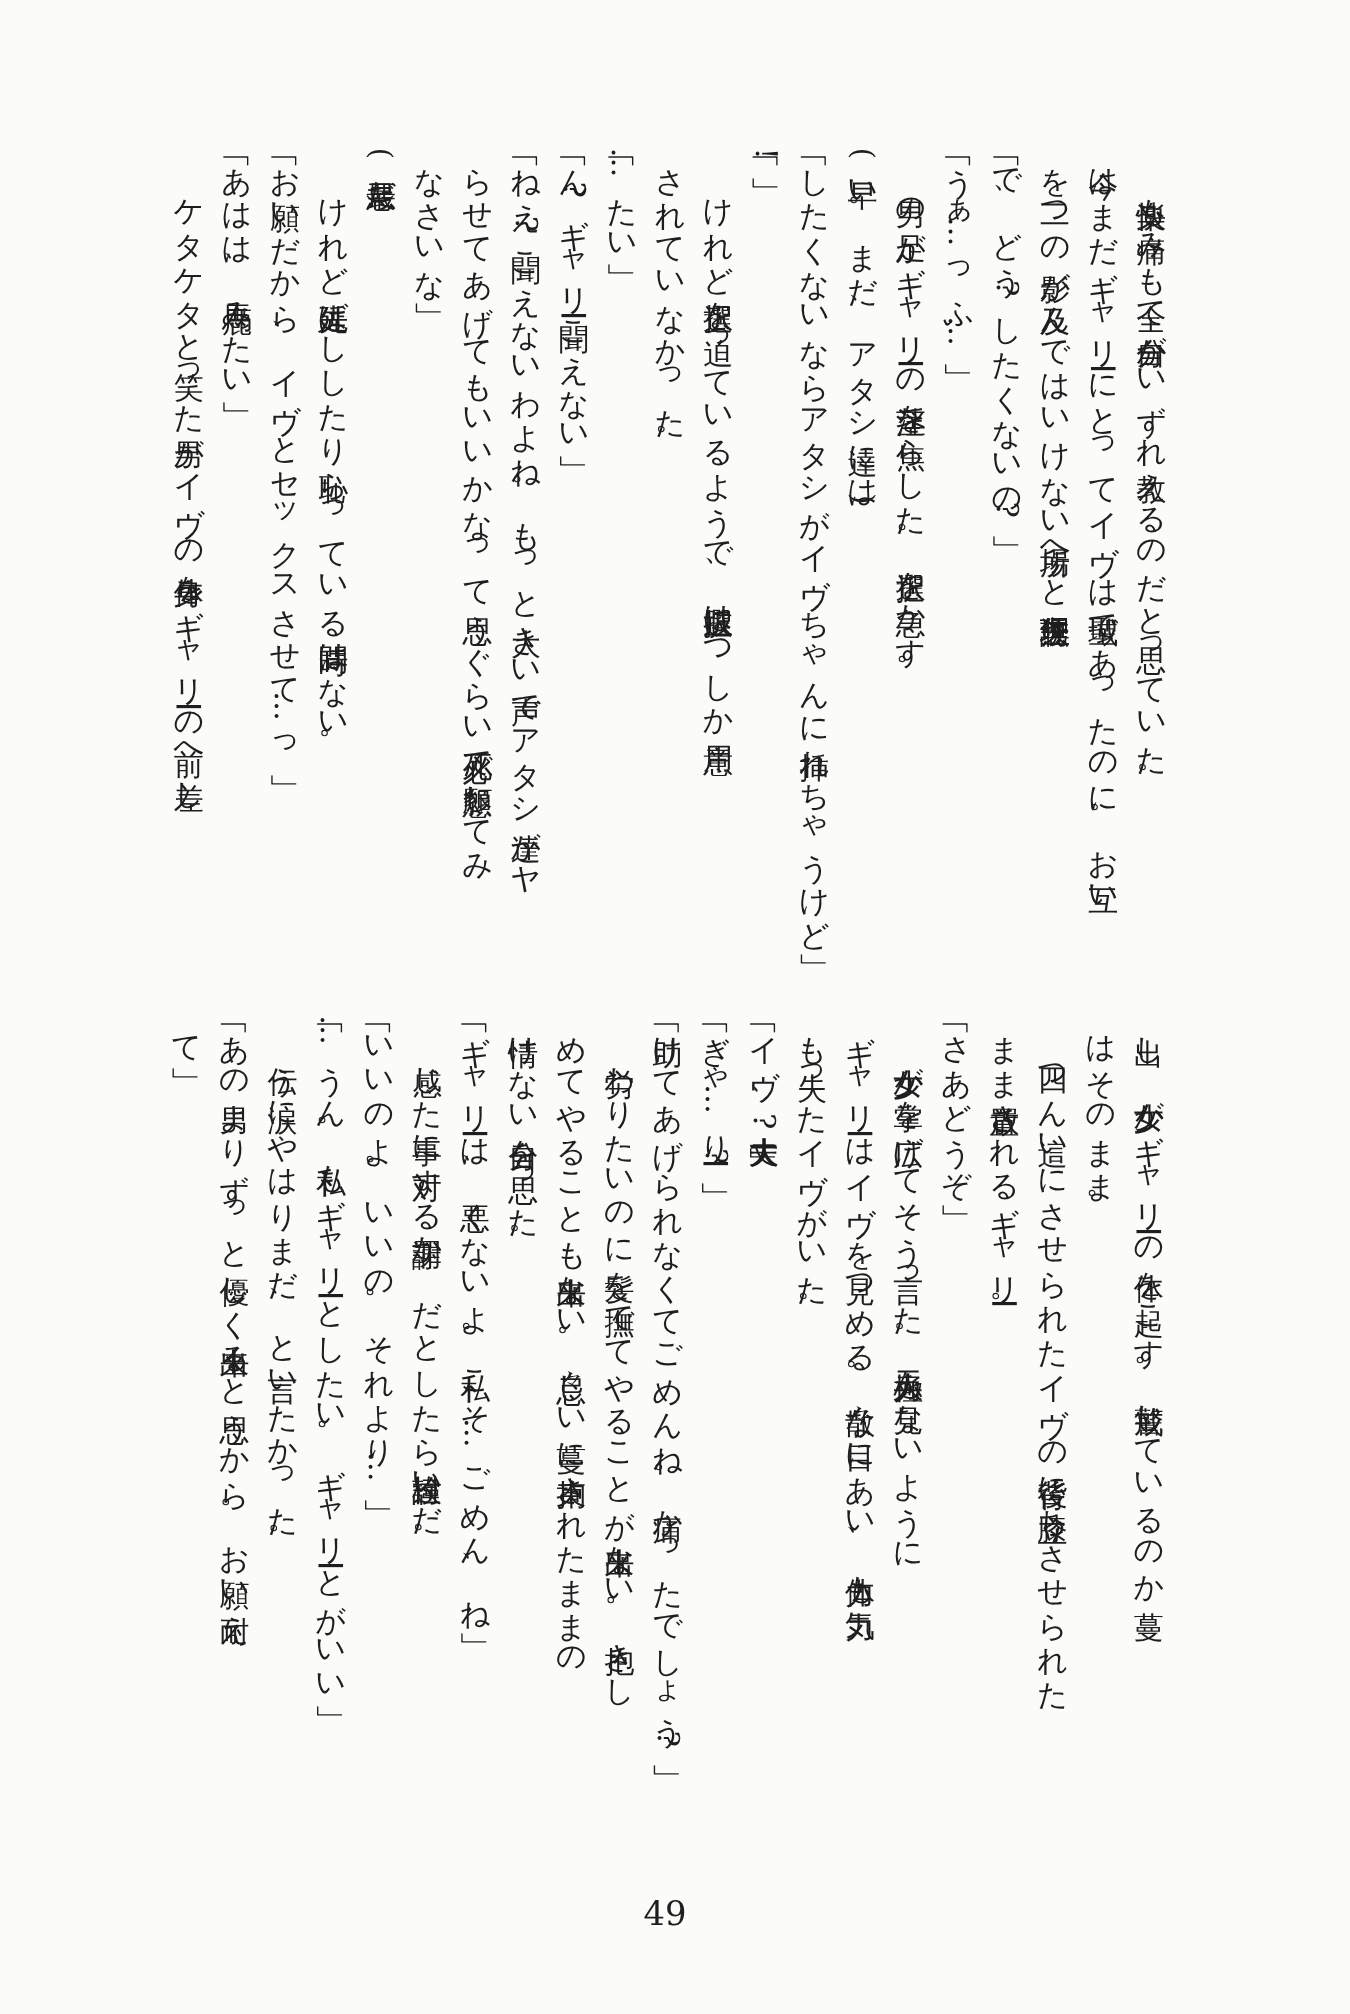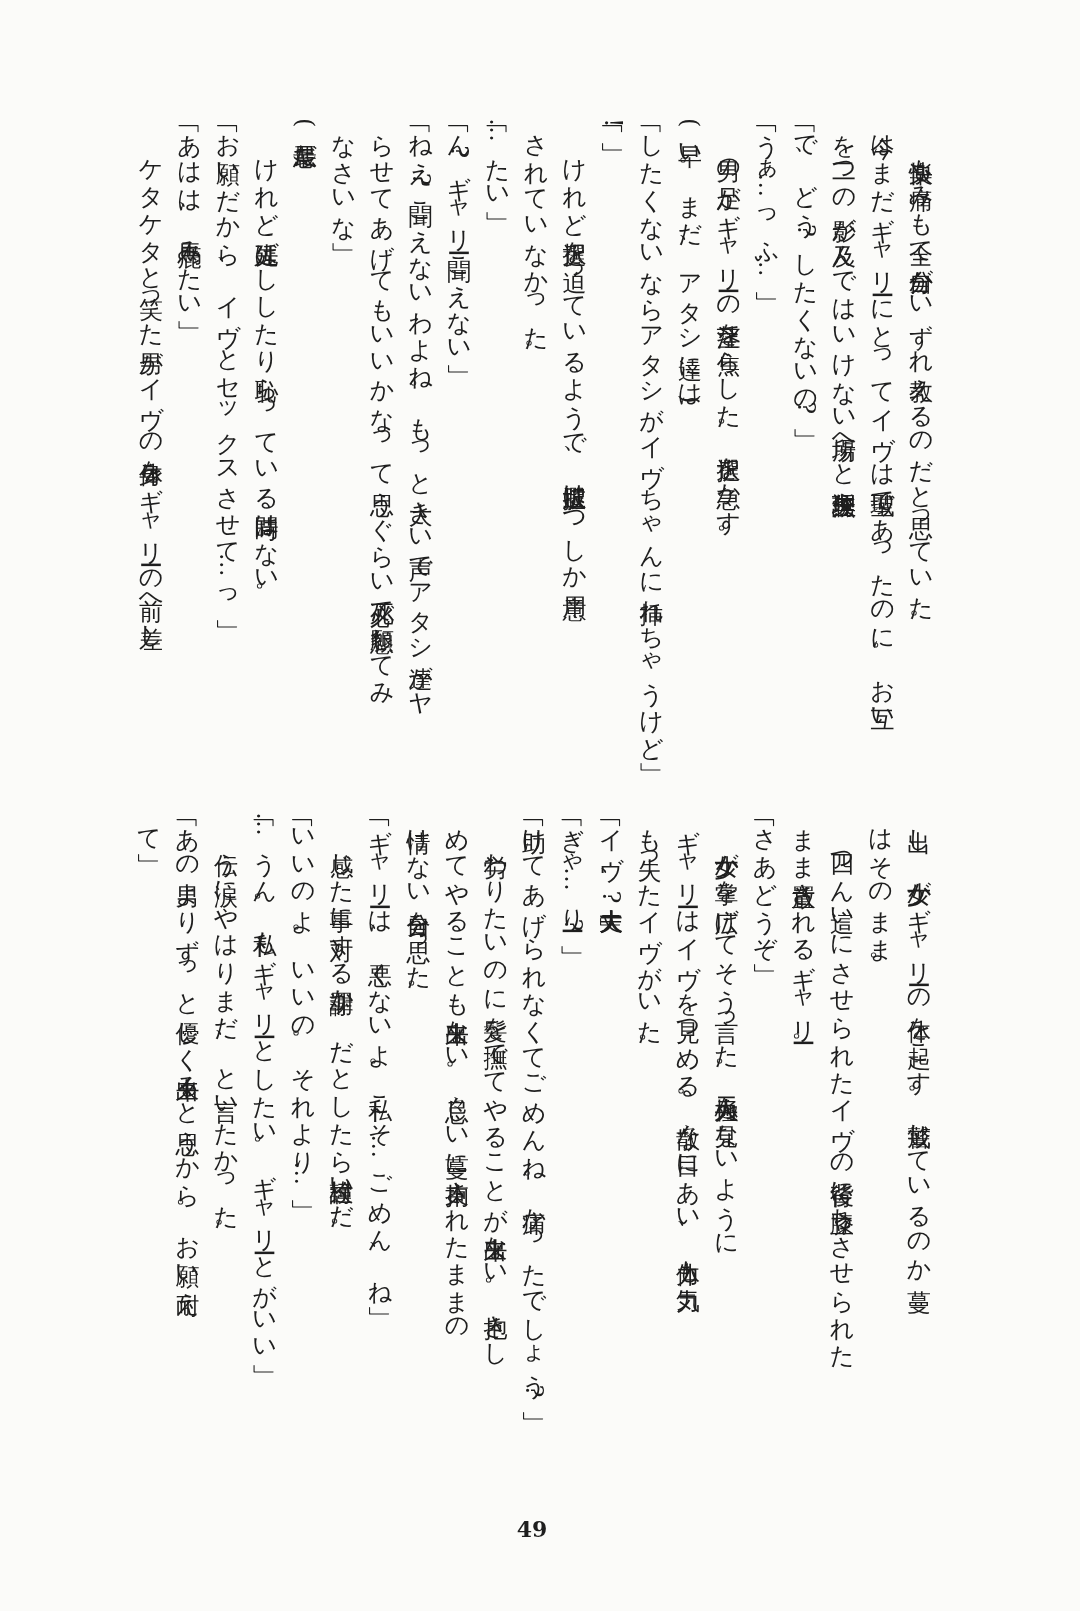--- a/index.html
+++ b/index.html
@@ -39,23 +39,22 @@
   }
   .line.indent {
     text-indent: 1em;
   }
   #page-number {
     position: absolute;
     top: 1516px;
     left: 0;
     width: 1064px;
     text-align: center;
-    font-size: 22px;
+    font-size: 27px;
     color: #1e1e1e;
-    font-weight: bold;
   }
 </style>
 </head>
 <body style="background: rgb(251, 251, 249);">
 
 <div id="top-block" class="vblock" style="color: rgb(30, 30, 30);">
     <p class="line indent">快楽も痛みも全て自分がいずれ教えるのだと思っていた。</p>
     <p class="line">今はまだギャリーにとってイヴは聖域であったのに。お互い</p>
     <p class="line">を二つの影が及んではいけない場所へと無理矢理誘う。</p>
     <p class="line">「で、どう?したくないの?」</p>

